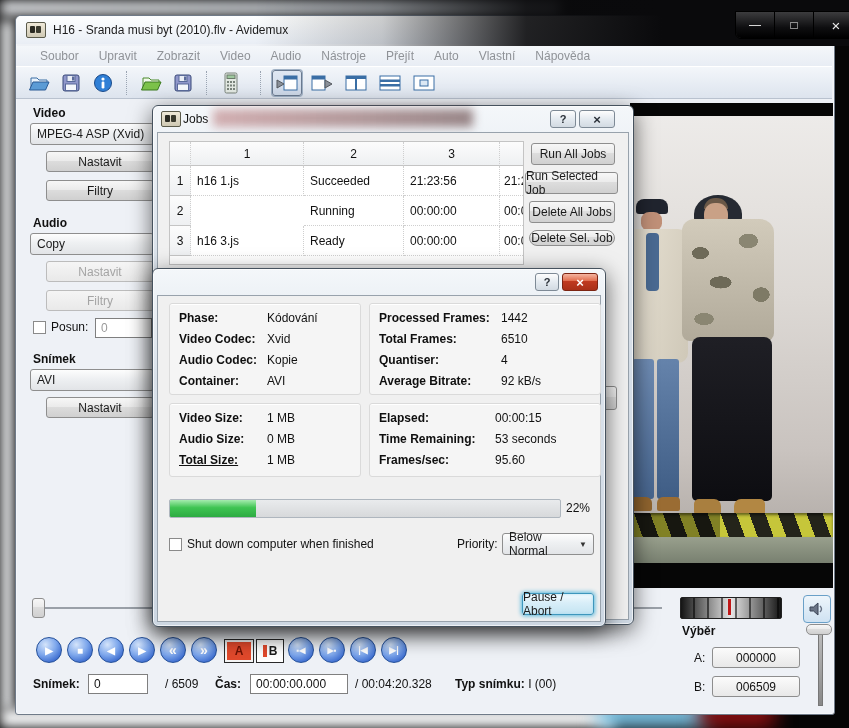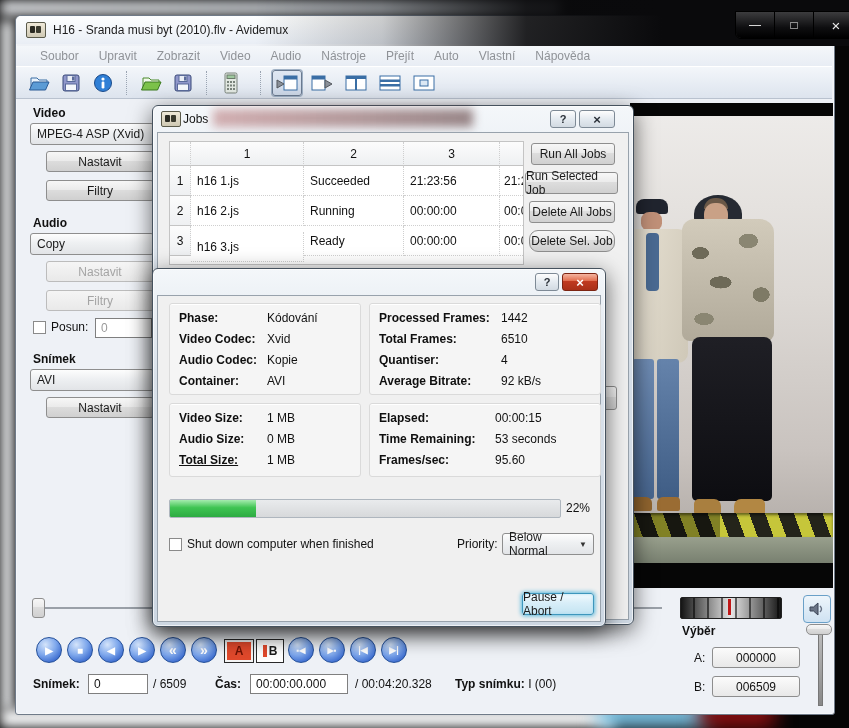--- a/index.html
+++ b/index.html
@@ -259,21 +259,21 @@
       <span style="width:4px;height:12px;background:#e0492c;margin-right:2px;"></span>
       <span>B</span>
     </div>
   <div class="abs pbtn" style="left:288px;top:637px;font-size:8px;">▪◀</div>
   <div class="abs pbtn" style="left:319px;top:637px;font-size:8px;">▶▪</div>
   <div class="abs pbtn" style="left:350px;top:637px;font-size:9px;">|◀</div>
   <div class="abs pbtn" style="left:381px;top:637px;font-size:9px;">▶|</div>
 
   <div class="abs statusbar-text" style="left:33px;top:677px;"><b>Snímek:</b></div>
   <div class="abs inputbox" style="left:88px;top:674px;width:60px;height:20px;">0</div>
-  <div class="abs statusbar-text" style="left:153px;top:677px;">/ 6509</div>
+  <div class="abs statusbar-text" style="left:165px;top:677px;">/ 6509</div>
   <div class="abs statusbar-text" style="left:215px;top:677px;"><b>Čas:</b></div>
   <div class="abs inputbox" style="left:250px;top:674px;width:98px;height:20px;">00:00:00.000</div>
   <div class="abs statusbar-text" style="left:355px;top:677px;">/ 00:04:20.328</div>
   <div class="abs statusbar-text" style="left:455px;top:677px;"><b>Typ snímku:</b>&nbsp;<span>I (00)</span></div>
 
   <div class="abs" style="left:680px;top:597px;width:100px;height:20px;border:1px solid #222;border-radius:2px;
        background:repeating-linear-gradient(90deg,transparent 0 12px,rgba(0,0,0,.55) 12px 14px),linear-gradient(90deg,#141414 0,#6a6a6a 20%,#e6e6e6 50%,#6a6a6a 80%,#141414 100%);"></div>
   <div class="abs" style="left:728px;top:599px;width:3px;height:16px;background:#c01818;"></div>
   <div class="abs" style="left:803px;top:595px;width:26px;height:26px;border:1px solid #6aa0c8;border-radius:4px;background:linear-gradient(#eef5fb,#cfe2f2);display:flex;align-items:center;justify-content:center;">
     <svg width="18" height="16" viewBox="0 0 18 16">
@@ -307,36 +307,35 @@
       <div class="jt-cell jt-head" style="left:234px;top:0;width:96px;height:24px;">3</div>
       <div class="jt-cell jt-head" style="left:330px;top:0;width:23px;height:24px;border-right:none;"></div>
 
       <div class="jt-cell jt-head" style="left:0;top:24px;width:21px;height:30px;justify-content:center;">1</div>
       <div class="jt-cell" style="left:21px;top:24px;width:113px;height:30px;padding-left:6px;">h16 1.js</div>
       <div class="jt-cell" style="left:134px;top:24px;width:100px;height:30px;padding-left:6px;">Succeeded</div>
       <div class="jt-cell" style="left:234px;top:24px;width:96px;height:30px;padding-left:6px;">21:23:56</div>
       <div class="jt-cell" style="left:330px;top:24px;width:23px;height:30px;padding-left:4px;border-right:none;">21:25:3</div>
 
       <div class="jt-cell jt-head" style="left:0;top:54px;width:21px;height:30px;justify-content:center;">2</div>
-      <div class="jt-cell" style="left:21px;top:54px;width:113px;height:30px;padding-left:6px;">h16 2.js</div>
       <div class="jt-cell" style="left:134px;top:54px;width:100px;height:30px;padding-left:6px;">Running</div>
       <div class="jt-cell" style="left:234px;top:54px;width:96px;height:30px;padding-left:6px;">00:00:00</div>
       <div class="jt-cell" style="left:330px;top:54px;width:23px;height:30px;padding-left:4px;border-right:none;">00:00:0</div>
 
       <div class="jt-cell jt-head" style="left:0;top:84px;width:21px;height:30px;justify-content:center;">3</div>
-      <div class="jt-cell" style="left:21px;top:84px;width:113px;height:30px;padding-left:6px;margin-top:6px;">h16 3.js</div>
+      <div class="jt-cell" style="left:21px;top:84px;width:113px;height:30px;padding-left:6px;">h16 3.js</div>
       <div class="jt-cell" style="left:134px;top:84px;width:100px;height:30px;padding-left:6px;">Ready</div>
       <div class="jt-cell" style="left:234px;top:84px;width:96px;height:30px;padding-left:6px;">00:00:00</div>
       <div class="jt-cell" style="left:330px;top:84px;width:23px;height:30px;padding-left:4px;border-right:none;">00:00:0</div>
     </div>
 
     <div class="abs btn" style="left:378px;top:37px;width:84px;height:22px;">Run All Jobs</div>
     <div class="abs btn" style="left:372px;top:66px;width:93px;height:22px;">Run Selected Job</div>
     <div class="abs btn" style="left:376px;top:95px;width:86px;height:22px;">Delete All Jobs</div>
-    <div class="abs btn" style="left:376px;top:124px;width:86px;height:22px;border-radius:9px;">Delete Sel. Job</div>
+    <div class="abs btn" style="left:376px;top:124px;width:86px;height:16px;border-radius:9px;">Delete Sel. Job</div>
     <div class="abs btn" style="left:408px;top:280px;width:56px;height:24px;"></div>
   </div>
 
   <div class="abs dlg" style="left:152px;top:268px;width:452px;height:357px;z-index:6;">
     <div class="abs cap-btn" style="left:382px;top:4px;width:24px;">?</div>
     <div class="abs cap-btn red" style="left:409px;top:4px;width:36px;font-size:13px;">×</div>
     <div class="dlg-client"></div>
 
     <div class="gbox" style="left:16px;top:34px;width:190px;height:90px;"></div>
     <div class="grow" style="left:26px;top:42px;"><b>Phase:</b></div>

